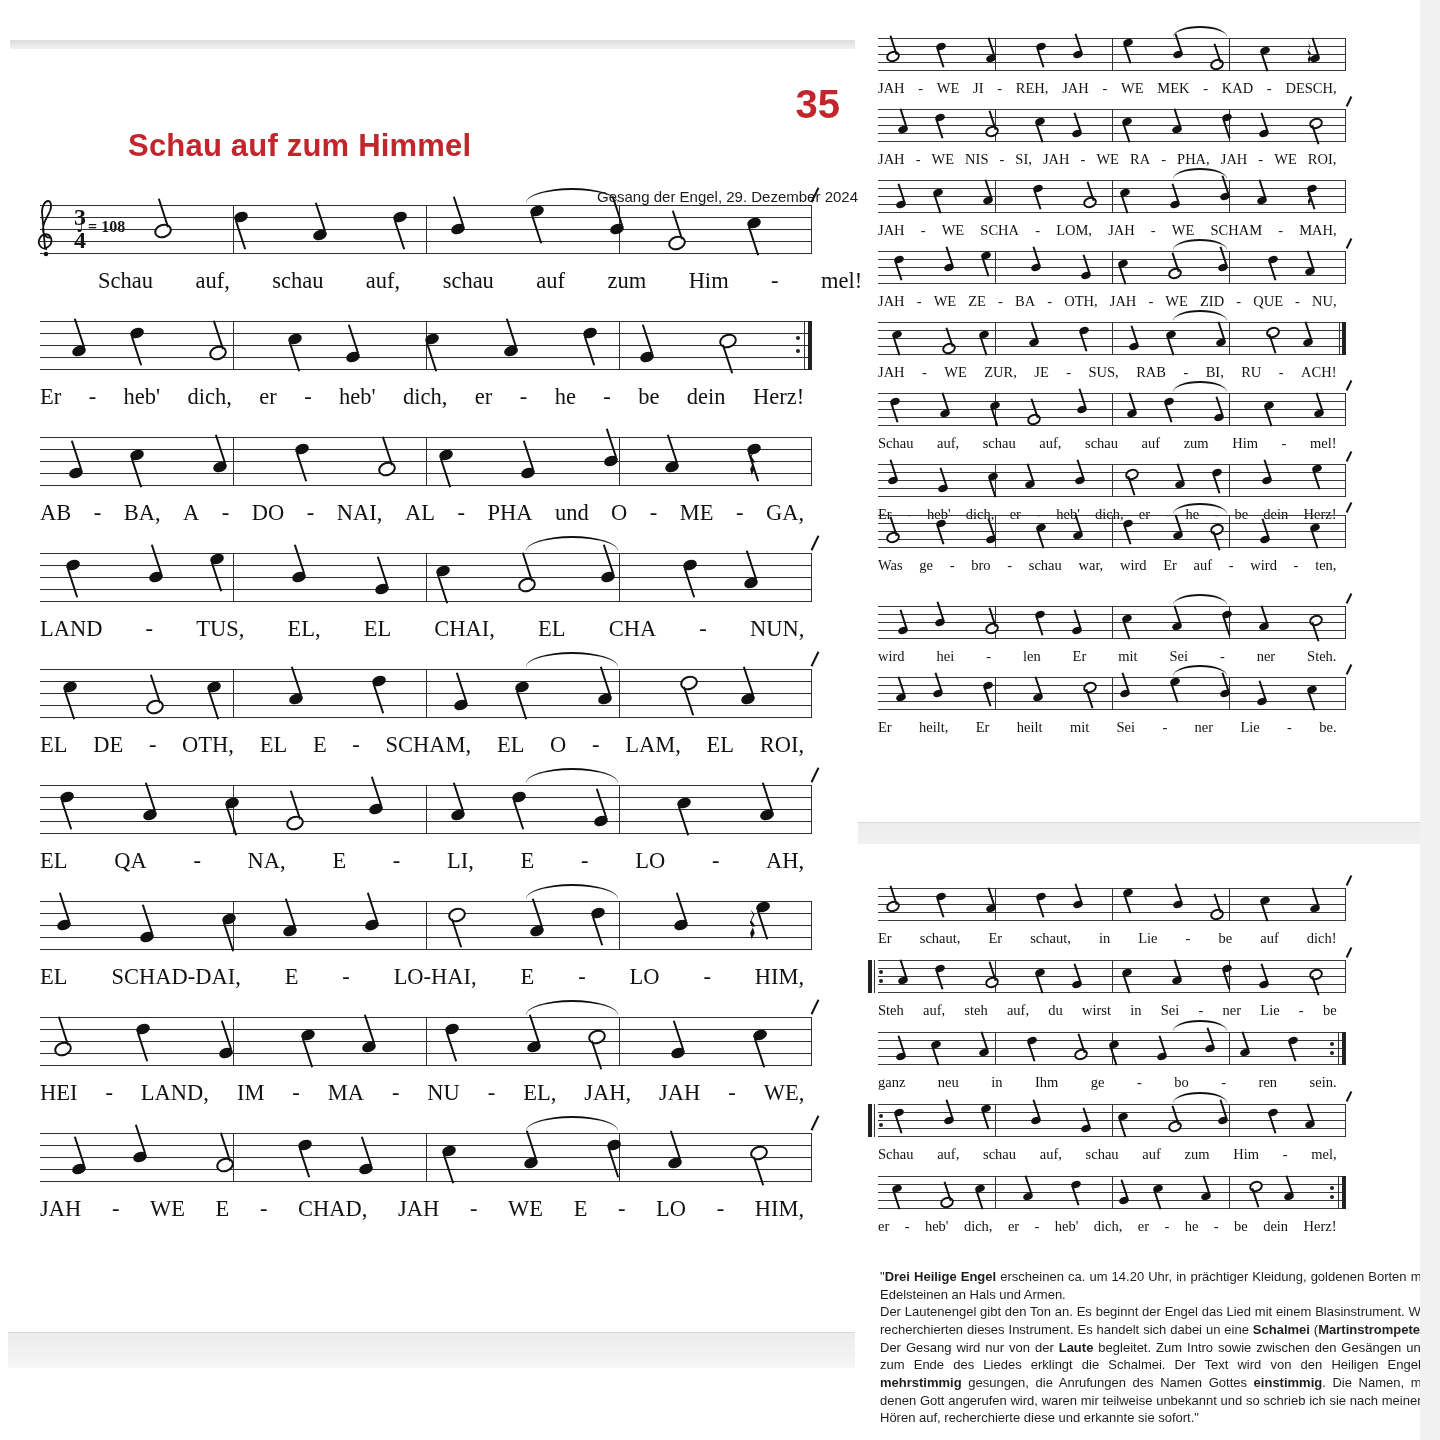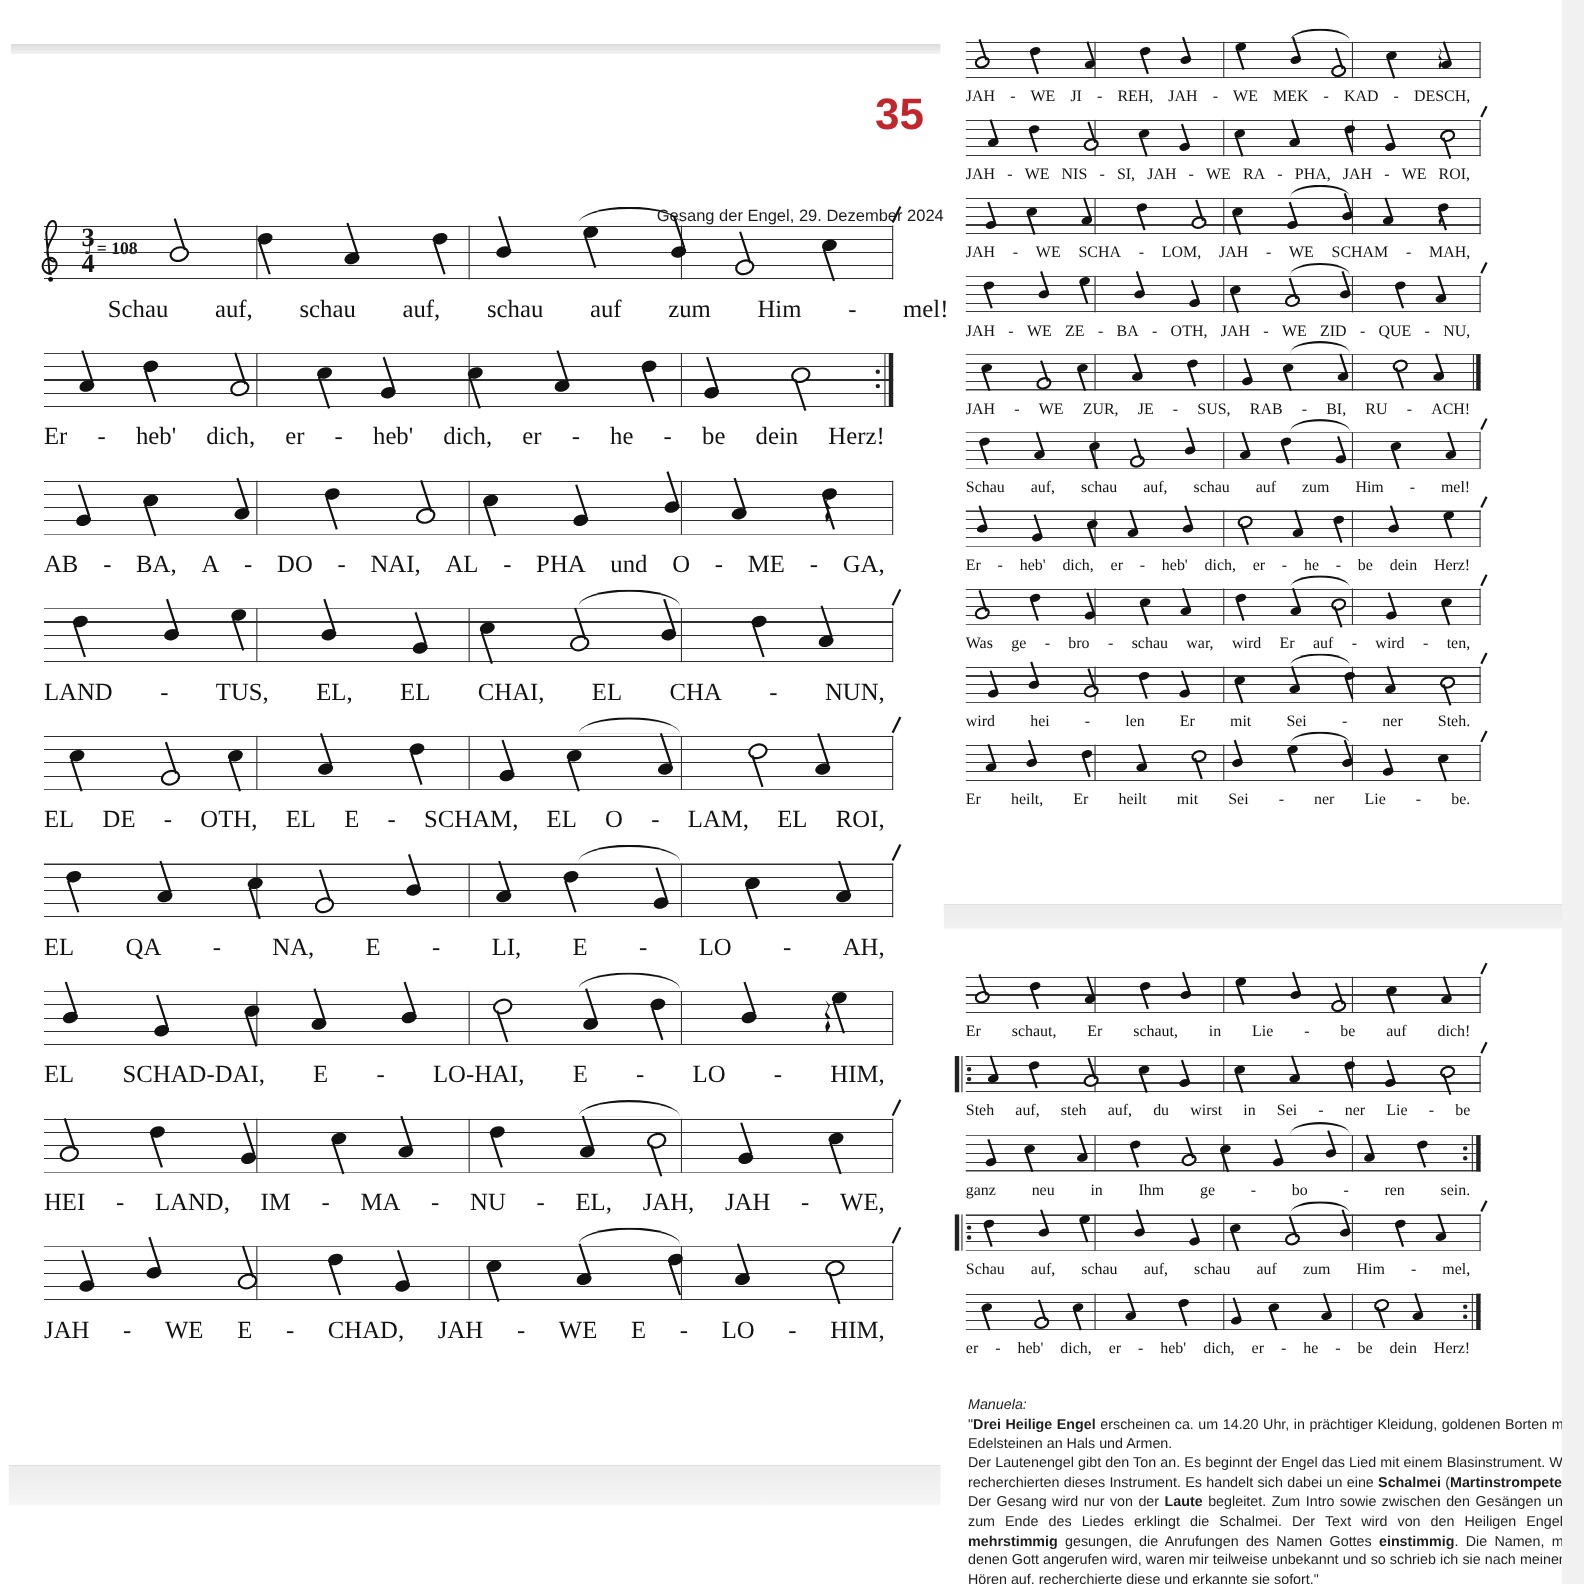--- a/index.html
+++ b/index.html
@@ -54,20 +54,21 @@
   #footnote .speaker{font-style:italic;display:block;}
   #footnote p{margin:0;}
   #footnote b{font-weight:bold;}
 </style>
 </head>
 <body>
 
 <div id="canvas">
 
   <div id="left-page">
+    <div id="title" style="color: rgb(194, 38, 44);">Schau auf zum Himmel</div>
     <div id="subtitle">Gesang der Engel, 29. Dezember 2024</div>
     <div id="tempo">
       <span class="glyph">♩</span>
       <span>= 108</span>
     </div>
     <div id="left-systems">
         <div class="sys lg" style="top: 0px;">
           <div class="staff">
             <svg width="26" height="66" viewBox="0 0 26 66" class="clefsvg">
               <path d="M13 51 C6 51 3 45 6 40 C9 35 15 35 17 40 C19 46 14 50 11 50 L8 14 C8 8 11 3 14 3 C17 3 18 8 16 13 C13 20 9 24 9 31 C9 38 14 41 17 39" fill="none" stroke="#111" stroke-width="1.8"></path>
@@ -954,21 +955,21 @@
             <span>dich,</span>
             <span>er</span>
             <span>-</span>
             <span>he</span>
             <span>-</span>
             <span>be</span>
             <span>dein</span>
             <span>Herz!</span>
           </div>
         </div>
-        <div class="sys sm" style="top: 497px;">
+        <div class="sys sm" style="top: 477px;">
           <div class="staff">
             <div class="barline" style="left: 25%;"></div>
             <div class="barline" style="left: 50%;"></div>
             <div class="barline" style="left: 75%;"></div>
             <div class="barline" style="right: 0px; left: auto;"></div>
             <div class="breath" style="right: -4px;"></div>
             <div class="note half" style="left: 1.8%; top: 16.5px;">
               <div class="stem" style="height: 20px; right: 0px; top: -17px;"></div>
             </div>
             <div class="note" style="left: 12.4889%; top: 4.5px;">
@@ -1396,21 +1397,20 @@
             <span>-</span>
             <span>he</span>
             <span>-</span>
             <span>be</span>
             <span>dein</span>
             <span>Herz!</span>
           </div>
         </div>
       </div>
     <div id="footnote">
-      <span class="speaker">Manuela:</span>
     <p><span>"</span><b>Drei Heilige Engel</b><span> erscheinen ca. um 14.20 Uhr, in prächtiger Kleidung, goldenen Borten mit Edelsteinen an Hals und Armen.</span></p>
         <p><span>Der Lautenengel gibt den Ton an. Es beginnt der Engel das Lied mit einem Blasinstrument. Wir recherchierten dieses Instrument. Es handelt sich dabei un eine </span><b>Schalmei</b><span> (</span><b>Martinstrompete</b><span>). Der Gesang wird nur von der </span><b>Laute</b><span> begleitet. Zum Intro sowie zwischen den Gesängen und zum Ende des Liedes erklingt die Schalmei. Der Text wird von den Heiligen Engeln </span><b>mehrstimmig</b><span> gesungen, die Anrufungen des Namen Gottes </span><b>einstimmig</b><span>. Die Namen, mit denen Gott angerufen wird, waren mir teilweise unbekannt und so schrieb ich sie nach meinem Hören auf, recherchierte diese und erkannte sie sofort."</span></p>
       </div>
   </div>
 
   <div class="edge-band" id="left-top-band"></div>
   <div class="edge-band" id="left-bottom-band"></div>
   <div class="edge-band" id="right-sep-band"></div>
   <div id="right-strip"></div>
 </div>

